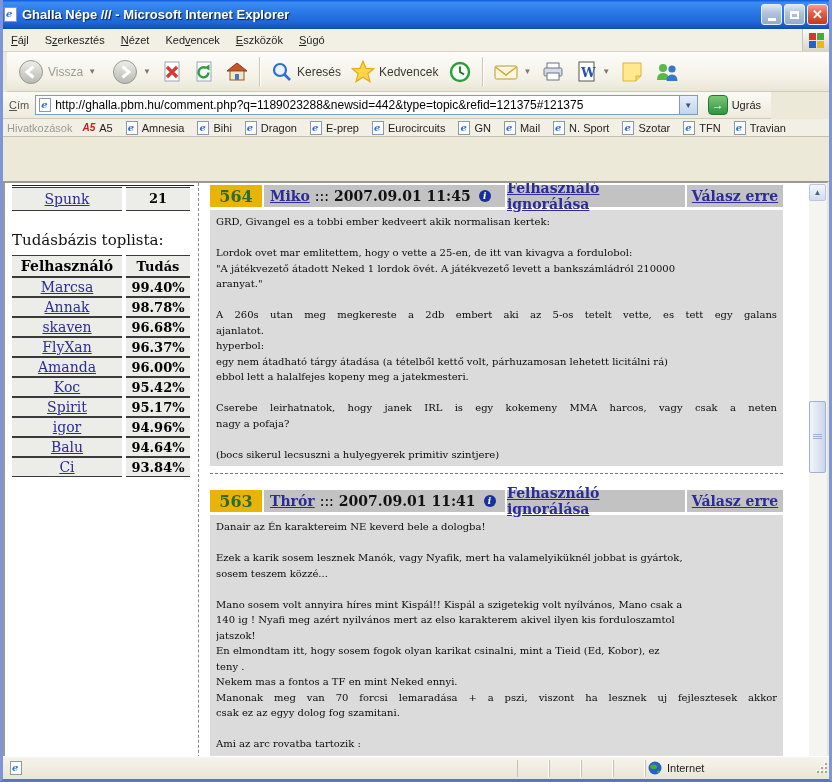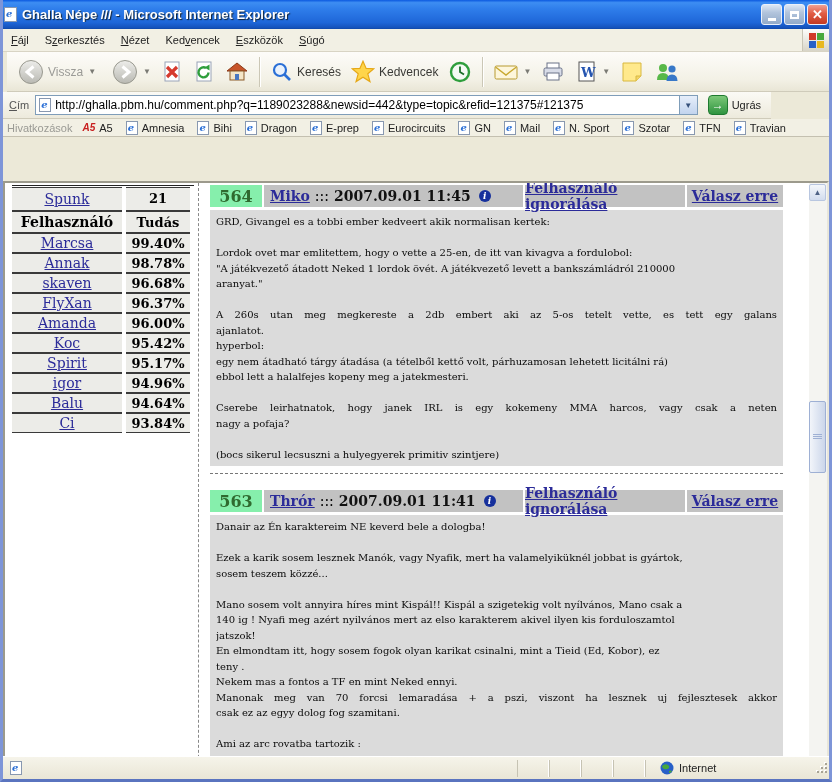--- a/index.html
+++ b/index.html
@@ -80,24 +80,24 @@
   table.toplist td,table.toplist th{background:#ECECE8;border-top:1px solid #3A3A3A;border-bottom:1px solid #3A3A3A;
     text-align:center;font-size:14px;padding:1px 0;font-family:"DejaVu Serif",serif;}
   table.toplist th{font-weight:bold;font-size:14px;padding:2px 0;}
   table.toplist .name{width:110px;}
   table.toplist .val{width:64px;font-weight:bold;font-size:13px;}
   a.slink,a.plink{color:#2B2B99;text-decoration:underline;}
   
   .main{position:absolute;left:205px;top:0;width:573px;}
   .post-header{display:flex;gap:2px;height:22px;margin-top:2px;}
   .ph-cell{background:#C2C2C2;display:flex;align-items:center;font-family:"DejaVu Serif",serif;font-size:14px;}
-  .ph-num{width:52px;background:#86efac;justify-content:center;font-weight:bold;font-size:16px;color:#2F6A2F;}
+  .ph-num{width:52px;background:#eab308;justify-content:center;font-weight:bold;font-size:16px;color:#2F6A2F;}
   .ph-author{flex:1;padding-left:6px;gap:5px;}
   .ph-author .date{font-weight:bold;color:#111;}
-  .ph-ignore{width:160px;justify-content:center;}
+  .ph-ignore{width:178px;justify-content:center;}
   .ph-reply{width:96px;justify-content:center;}
   .ph-cell a{font-weight:bold;}
   .info-icon{display:inline-flex;width:12px;height:12px;border-radius:50%;background:#16309C;color:#fff;
     align-items:center;justify-content:center;font:bold italic 9px "DejaVu Serif",serif;margin-left:3px;}
   .post-body{background:#DBDBDB;margin-top:3px;padding:4px 6px;font-family:"DejaVu Serif",serif;
     font-size:10px;color:#0A0A0A;}
   .pline{line-height:15.5px;min-height:15.5px;white-space:nowrap;overflow:hidden;}
   .pline.just{white-space:normal;text-align:justify;text-align-last:justify;}
   .hsep{border-top:1px dashed #777;margin:7px 0 0 0;}
   
@@ -109,21 +109,21 @@
   .sbtn.down{bottom:1px;}
   .sthumb{position:absolute;left:0;top:218px;width:17px;height:72px;border:1px solid #9EB0D4;border-radius:2px;
     background:linear-gradient(90deg,#F2F5FA,#CBD6EA);box-sizing:border-box;}
   .sthumb i{display:block;margin:32px auto 0 auto;width:9px;height:1px;background:#9EB0D4;box-shadow:0 2px 0 #9EB0D4,0 4px 0 #9EB0D4;}
   
   .statusbar{position:absolute;left:0;top:756px;width:826px;height:23px;
     background:linear-gradient(180deg,#F6F4EA,#E9E6D6);border-top:1px solid #fff;
     display:flex;align-items:center;font-size:11px;color:#222;box-sizing:border-box;}
   .sb-left{flex:1;display:flex;align-items:center;padding-left:7px;}
   .sb-pane{width:30px;height:17px;border-left:1px solid #C6C3B3;border-right:1px solid #fff;}
-  .sb-inet{width:168px;height:17px;border-left:1px solid #C6C3B3;display:flex;align-items:center;gap:5px;padding-left:14px;box-sizing:border-box;}
+  .sb-inet{width:168px;height:17px;border-left:1px solid #C6C3B3;display:flex;align-items:center;gap:5px;padding-left:2px;box-sizing:border-box;}
   .grip{width:14px;height:14px;margin-left:2px;position:relative;}
   .grip i{position:absolute;width:2px;height:2px;background:#A8A496;box-shadow:-1px -1px 0 #fff;}
   u{text-decoration:underline;}
 </style>
 </head>
 <body>
 
 <div class="screen">
 
   <div class="titlebar">
@@ -380,20 +380,21 @@
   </div>
 
   <div class="content">
 
     <div class="sidebar">
       <div class="cut-edge"></div>
       <div class="mini-table">
         <div class="cell name"><a href="#" class="slink">Spunk</a></div>
         <div class="cell val">21</div>
       </div>
+      <div class="toplist-title">Tudásbázis toplista:</div>
       <table class="toplist">
         <thead>
           <tr>
             <th class="name">Felhasználó</th>
             <th class="val">Tudás</th>
           </tr>
         </thead>
         <tbody>
             <tr>
               <td class="name"><a class="slink" href="#">Marcsa</a></td>

